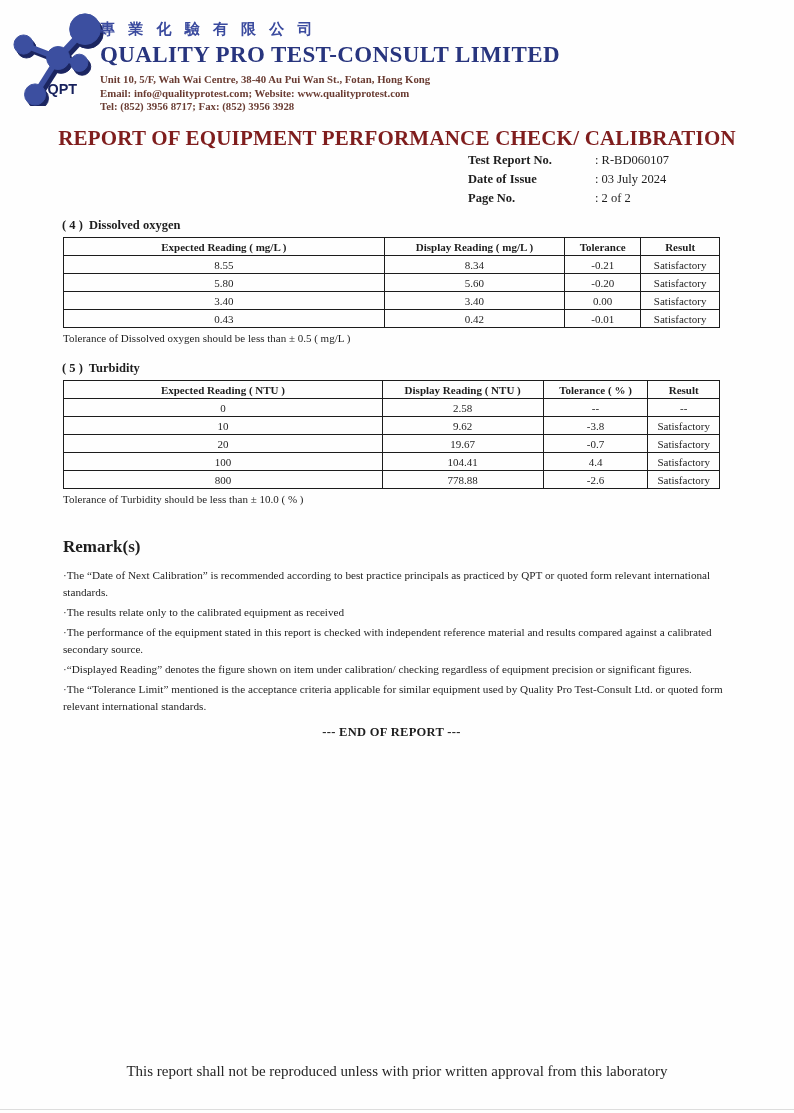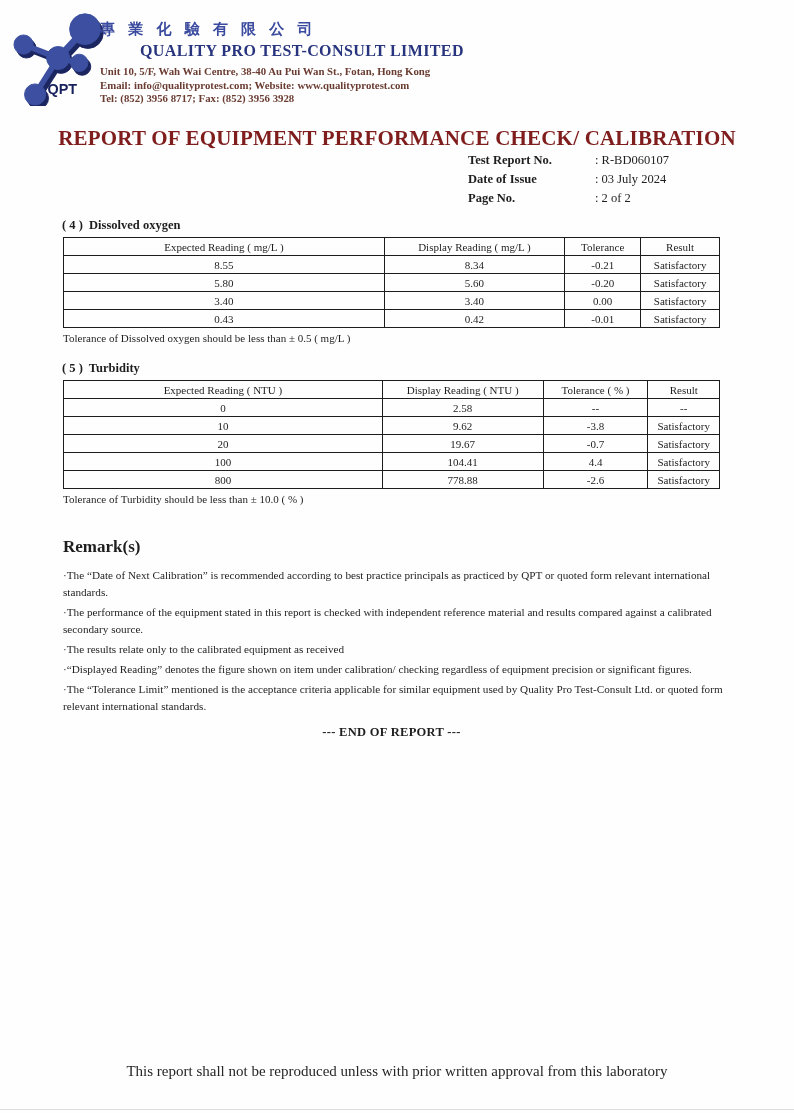--- a/index.html
+++ b/index.html
@@ -4,39 +4,39 @@
 <style>
   html,body{margin:0;padding:0;background:#ffffff;}
   .page{position:relative;width:794px;height:1113px;background:#fefefe;
         font-family:"Liberation Serif",serif;color:#1e1e1e;overflow:hidden;}
 
   
   .logo{position:absolute;left:8px;top:10px;width:106px;height:98px;text-align:center;}
   .header-text{position:absolute;left:100px;top:20px;width:560px;}
   .zh{font-family:"DejaVu Sans",sans-serif;font-size:15px;font-weight:600;
       color:#3a4a9e;letter-spacing:4px;}
-  .en{font-size:16px;font-weight:700;color:#28357e;margin-top:3px;letter-spacing:.4px;margin-left:40px;}
+  .en{font-size:23px;font-weight:700;color:#28357e;margin-top:3px;letter-spacing:.4px;}
   .addr{font-size:10.8px;font-weight:700;color:#6a3c32;margin-top:5px;line-height:13.5px;}
   .addr div{white-space:nowrap;}
 
   
   .title{position:absolute;left:0;top:126px;width:100%;text-align:center;
          font-size:21px;font-weight:700;color:#7f1d1d;letter-spacing:.2px;}
   .meta{position:absolute;left:468px;top:151px;font-size:12.5px;line-height:19px;}
   .meta-row{display:flex;}
   .meta-label{width:127px;font-weight:700;}
 
   
   .content{position:absolute;left:63px;top:218px;width:657px;}
   .section-heading{font-size:12.5px;font-weight:700;line-height:14px;
                    margin:0 0 5px -1px;white-space:pre-wrap;}
   table{border-collapse:collapse;width:100%;table-layout:fixed;border:1.5px solid #151515;}
   th,td{border:1px solid #1c1c1c;text-align:center;font-size:11px;height:17px;
         padding:0 2px;overflow:hidden;}
-  th{font-weight:400;text-align:center;}
+  th{font-weight:700;text-align:center;}
   thead tr{border-bottom:1.5px solid #151515;}
   .t1 .c1{width:48.9%}.t1 .c2{width:27.5%}.t1 .c3{width:11.6%}.t1 .c4{width:12%}
   .t2 .c1{width:48.6%}.t2 .c2{width:24.5%}.t2 .c3{width:16%}.t2 .c4{width:10.9%}
   .note{font-size:11px;margin-top:3px;line-height:14px;}
   .sec2{margin-top:16px;}
 
   
   .remarks{margin-top:34px;width:666px;}
   .remarks-heading{font-size:17px;font-weight:700;line-height:14px;margin-bottom:13px;}
   .remarks ul{list-style:none;margin:0;padding:0;font-size:11.2px;line-height:17px;}
@@ -207,22 +207,22 @@
             </tr>
           </tbody>
       </table>
       <div class="note">Tolerance of Turbidity should be less than ± 10.0 ( % )</div>
     </section>
 
     <div class="remarks">
       <div class="remarks-heading">Remark(s)</div>
       <ul>
           <li>·The “Date of Next Calibration” is recommended according to best practice principals as practiced by QPT or quoted form relevant international standards.</li>
+          <li>·The results relate only to the calibrated equipment as received</li>
           <li>·The performance of the equipment stated in this report is checked with independent reference material and results compared against a calibrated secondary source.</li>
-          <li>·The results relate only to the calibrated equipment as received</li>
           <li>·“Displayed Reading” denotes the figure shown on item under calibration/ checking regardless of equipment precision or significant figures.</li>
           <li>·The “Tolerance Limit” mentioned is the acceptance criteria applicable for similar equipment used by Quality Pro Test-Consult Ltd. or quoted form relevant international standards.</li>
         </ul>
     </div>
 
     <div class="end">--- END OF REPORT ---</div>
   </div>
 
   <div class="footer">This report shall not be reproduced unless with prior written approval from this laboratory</div>
   <div class="bottom-edge"></div>

